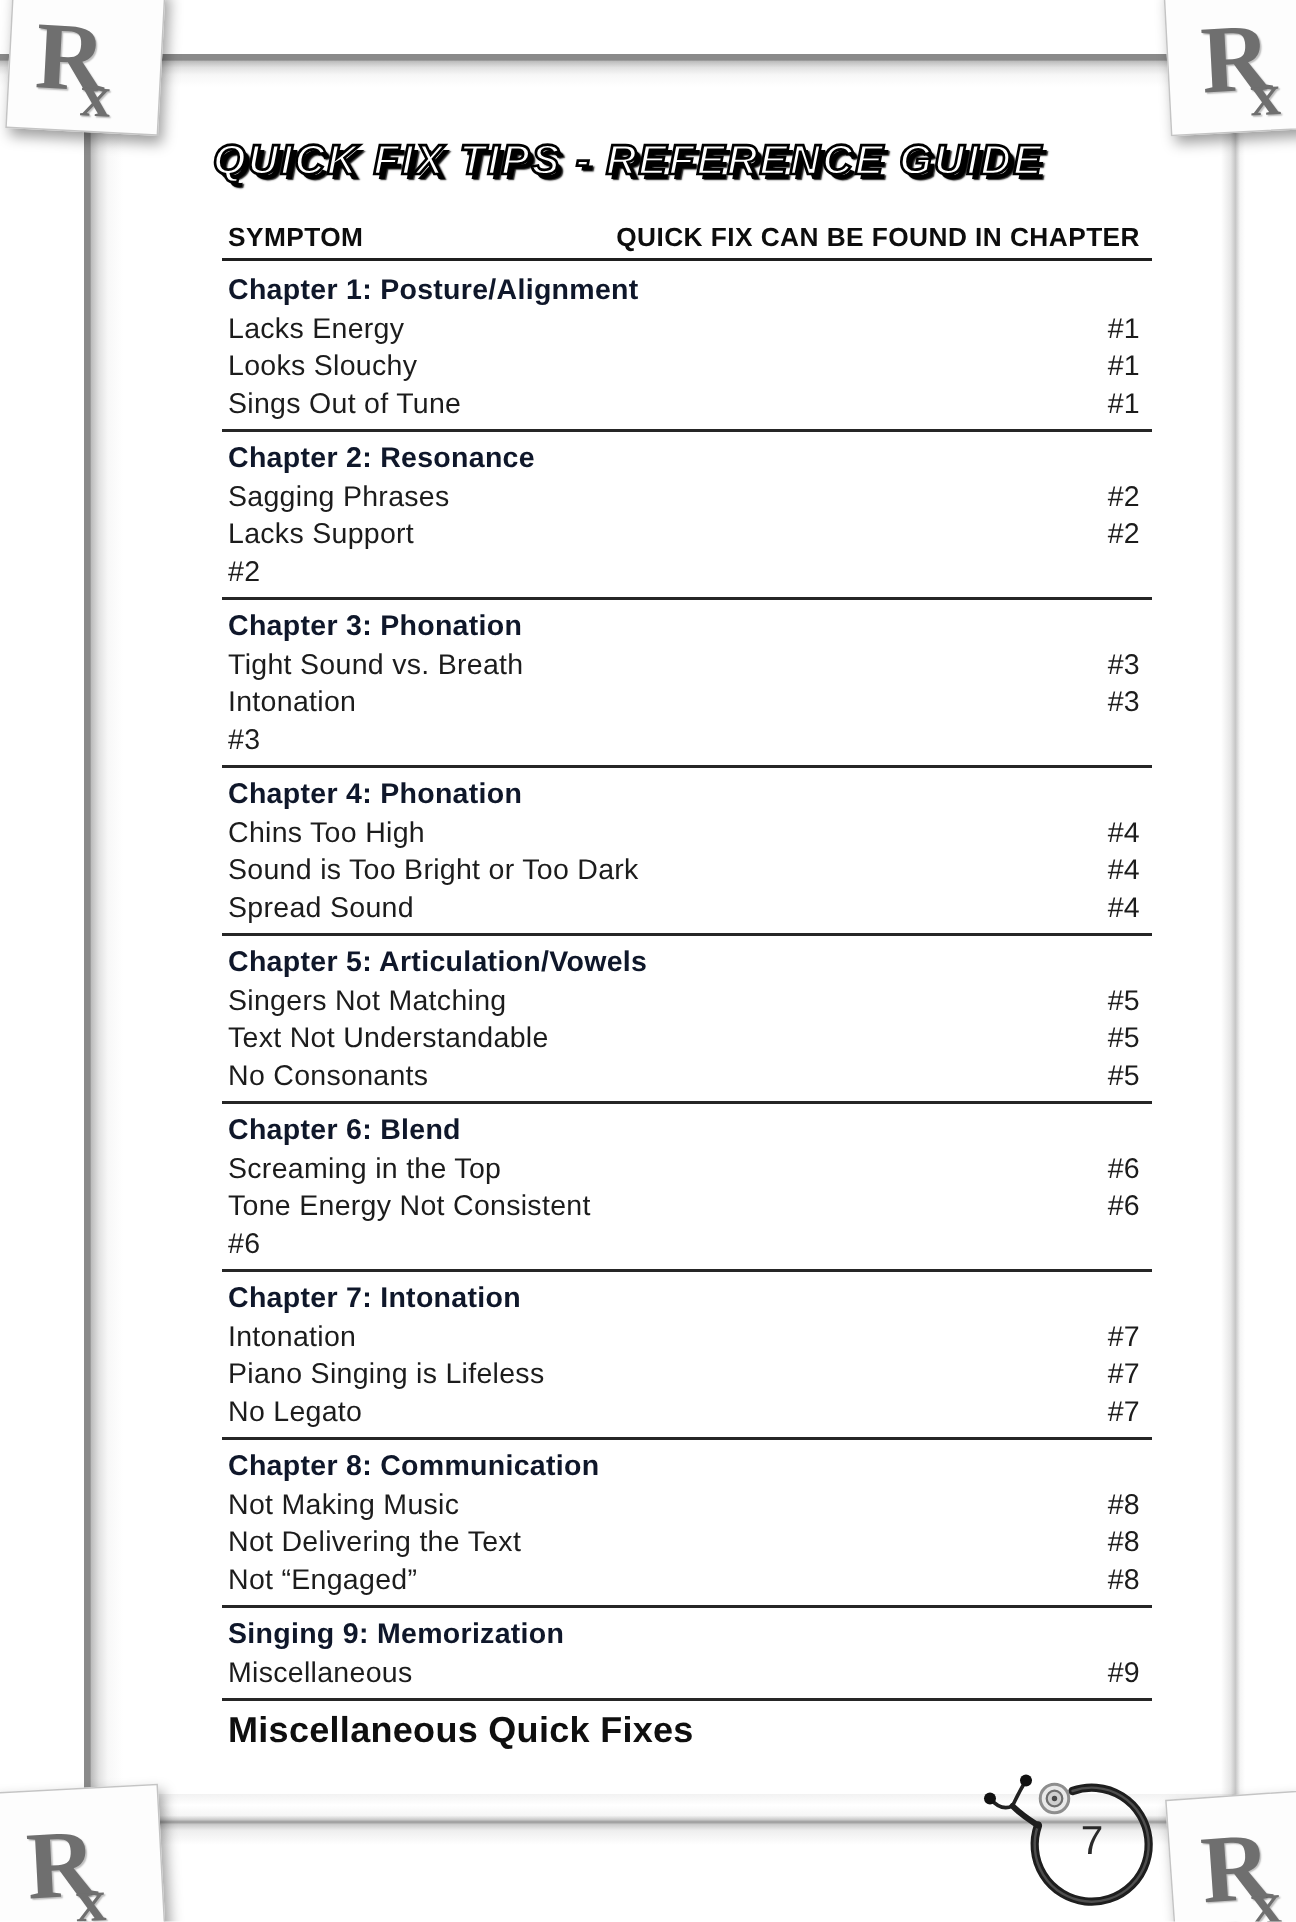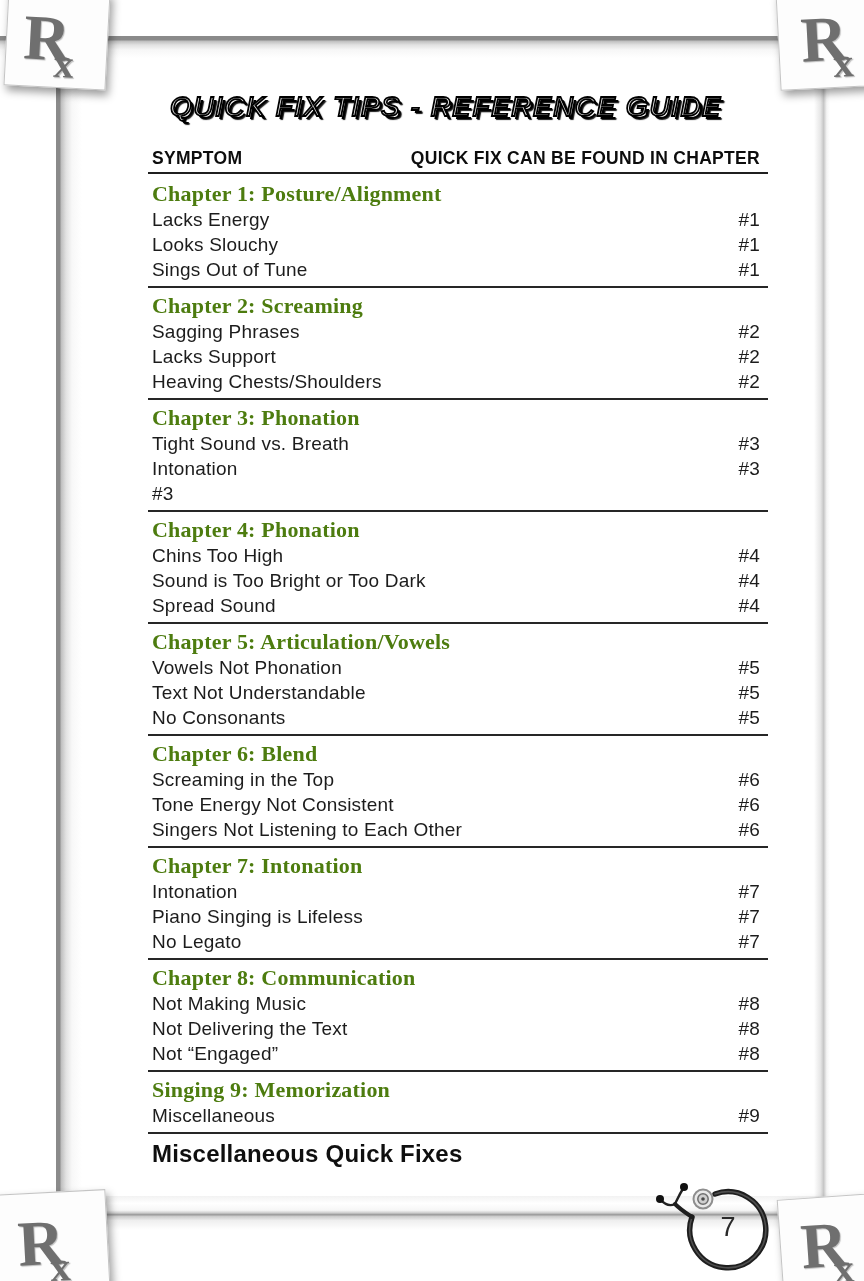--- a/index.html
+++ b/index.html
@@ -63,42 +63,42 @@
   .rx-logo{
     font-family:"Liberation Serif",serif;font-weight:bold;color:#6f6f6f;
     line-height:1;white-space:nowrap;text-shadow:1px 1px 1px rgba(0,0,0,0.25);
   }
   .rx-logo .rx-r{font-size:64px;}
   .rx-logo .rx-x{font-size:40px;display:inline-block;position:relative;top:17px;left:-15px;}
 
   
   .page-title{
     position:absolute;left:142px;top:91px;width:608px;z-index:2;
-    text-align:center;white-space:nowrap;
-    font-size:28px;font-weight:normal;font-style:italic;letter-spacing:1.5px;
+    white-space:nowrap;
+    font-size:28px;font-weight:bold;font-style:italic;letter-spacing:1.5px;
     color:#ffffff;-webkit-text-stroke:1.8px #000;
     text-shadow:3px 3px 0 #000,4px 4px 1px rgba(0,0,0,0.9);
   }
 
   
   .table-header{
     position:absolute;left:152px;top:148px;width:608px;z-index:2;
     display:flex;justify-content:space-between;
     font-size:17.5px;font-weight:bold;letter-spacing:0.3px;color:#0d0d0d;
   }
   .header-rule{
     position:absolute;left:148px;top:172px;width:620px;height:2px;
     background:#1f1f1f;z-index:2;
   }
 
   
   .sections{position:absolute;left:148px;top:181px;width:620px;z-index:2;}
   .section-heading{
     height:26px;line-height:26px;padding-left:4px;
-    font-size:22px;font-weight:bold;color:#4d7c0f;letter-spacing:0.2px;font-family:Liberation Serif, serif;
+    font-size:19px;font-weight:bold;color:#0f172a;letter-spacing:0.2px;
   }
   .row{
     display:flex;justify-content:space-between;
     height:25px;line-height:25px;padding-left:4px;padding-right:8px;
     font-size:19px;color:#1c1c1c;letter-spacing:0.2px;align-items:flex-end;
   }
   .section-rule{height:2px;background:#262626;margin:4px 0 5px 0;}
   .misc-heading{
     padding-left:4px;margin-top:6px;
     font-size:24px;font-weight:bold;color:#0f0f0f;letter-spacing:0.2px;
@@ -147,31 +147,30 @@
         <span>Looks Slouchy</span>
         <span>#1</span>
       </div>
       <div class="row">
         <span>Sings Out of Tune</span>
         <span>#1</span>
       </div>
       <div class="section-rule"></div>
     </div>
     <div class="section">
-      <div class="section-heading">Chapter 2: Screaming</div>
+      <div class="section-heading">Chapter 2: Resonance</div>
       <div class="row">
         <span>Sagging Phrases</span>
         <span>#2</span>
       </div>
       <div class="row">
         <span>Lacks Support</span>
         <span>#2</span>
       </div>
       <div class="row">
-        <span>Heaving Chests/Shoulders</span>
         <span>#2</span>
       </div>
       <div class="section-rule"></div>
     </div>
     <div class="section">
       <div class="section-heading">Chapter 3: Phonation</div>
       <div class="row">
         <span>Tight Sound vs. Breath</span>
         <span>#3</span>
       </div>
@@ -196,21 +195,21 @@
       </div>
       <div class="row">
         <span>Spread Sound</span>
         <span>#4</span>
       </div>
       <div class="section-rule"></div>
     </div>
     <div class="section">
       <div class="section-heading">Chapter 5: Articulation/Vowels</div>
       <div class="row">
-        <span>Vowels Not Phonation</span>
+        <span>Singers Not Matching</span>
         <span>#5</span>
       </div>
       <div class="row">
         <span>Text Not Understandable</span>
         <span>#5</span>
       </div>
       <div class="row">
         <span>No Consonants</span>
         <span>#5</span>
       </div>
@@ -220,21 +219,20 @@
       <div class="section-heading">Chapter 6: Blend</div>
       <div class="row">
         <span>Screaming in the Top</span>
         <span>#6</span>
       </div>
       <div class="row">
         <span>Tone Energy Not Consistent</span>
         <span>#6</span>
       </div>
       <div class="row">
-        <span>Singers Not Listening to Each Other</span>
         <span>#6</span>
       </div>
       <div class="section-rule"></div>
     </div>
     <div class="section">
       <div class="section-heading">Chapter 7: Intonation</div>
       <div class="row">
         <span>Intonation</span>
         <span>#7</span>
       </div>

